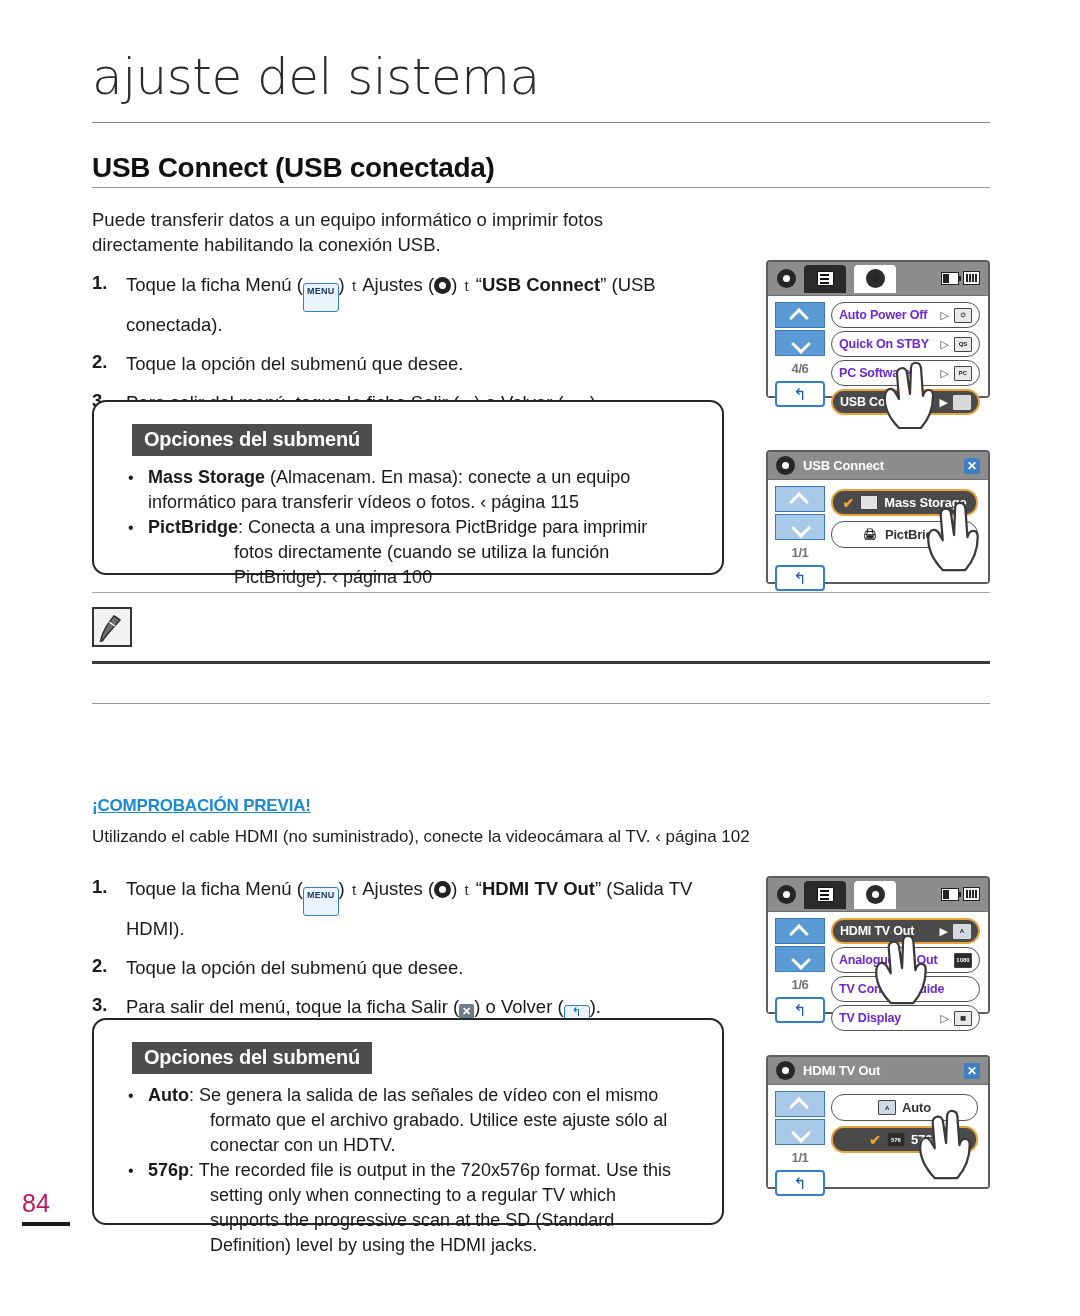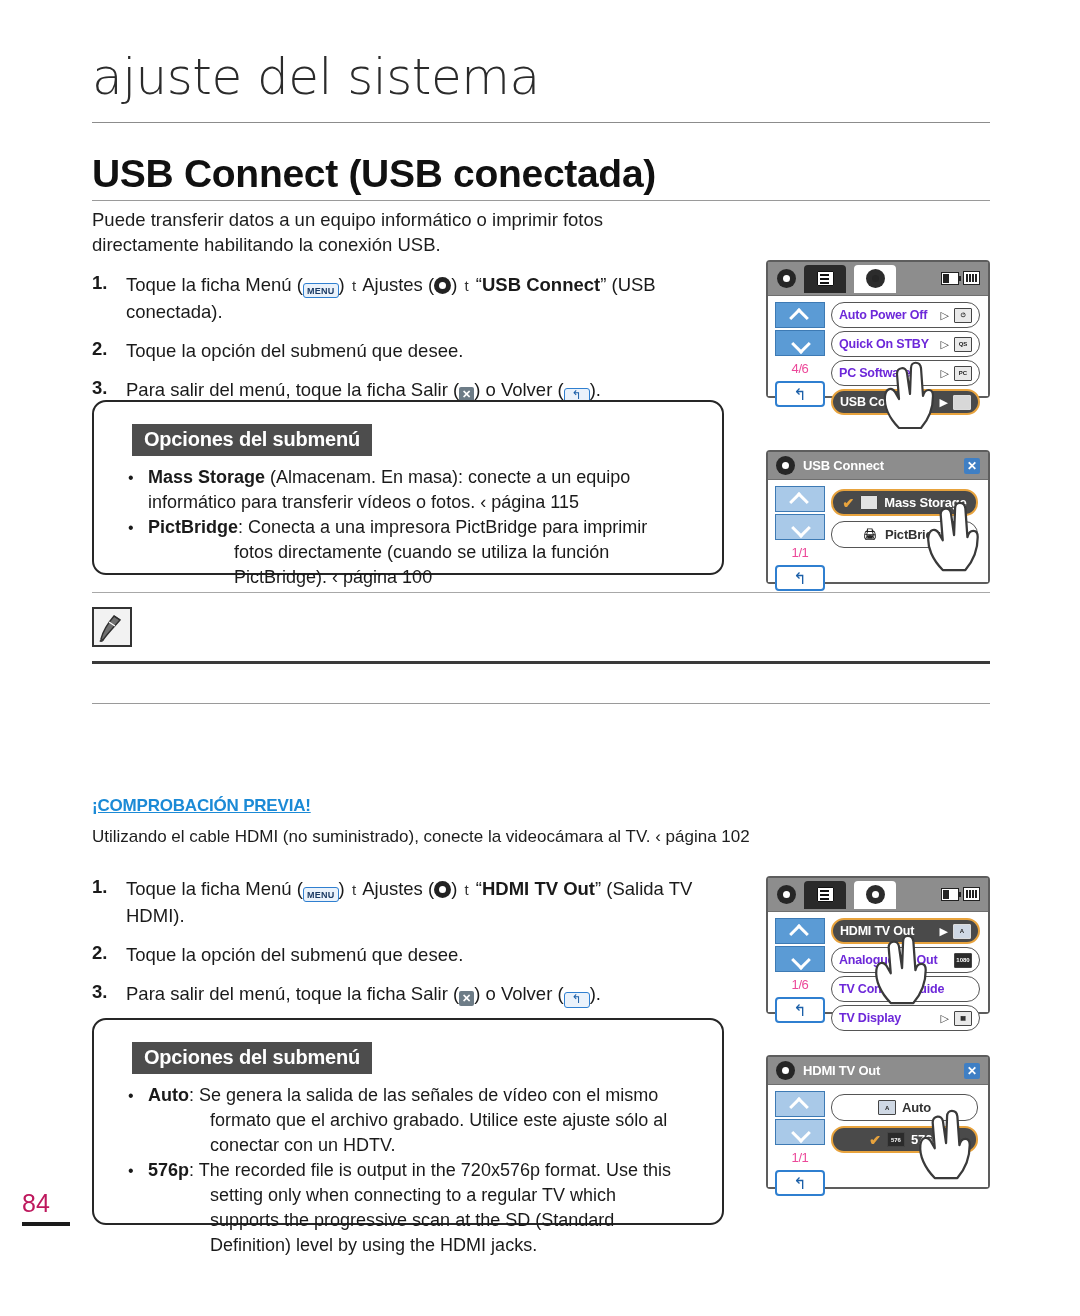--- a/index.html
+++ b/index.html
@@ -27,21 +27,21 @@
     line-height:1.0;
   }
   .rule-head {
     position:absolute; left:92px; top:122px; width:898px; height:1px;
     background:#8c8c8c;
   }
 
   
   .sec-h { position:absolute; left:92px; width:898px; }
   .sec-h .t {
-    font-size:39px; font-weight:bold; letter-spacing:-0.3px; color:#111;
+    font-size:28px; font-weight:bold; letter-spacing:-0.3px; color:#111;
     line-height:1.15;
   }
   .sec-h .ln { margin-top:3px; height:1px; background:#9a9a9a; width:898px; }
 
   .body-p {
     position:absolute; left:92px;
     font-size:18.5px; line-height:25px; color:#1d1d1d; width:620px;
   }
   .body-p.wide { width:900px; }
 
@@ -51,21 +51,21 @@
   .step .num { width:34px; flex:0 0 34px; font-weight:bold; font-size:18.5px; }
   .step .tx { font-size:18.5px; line-height:26px; }
   .b { font-weight:bold; }
 
   
   .chip {
     display:inline-block; vertical-align:-3px;
     border:1.5px solid #2f7fd0; border-radius:3px;
     background:#fff; color:#1b3a63;
     font-size:9px; font-weight:bold; letter-spacing:.3px;
-    padding:1px 3px 0 3px; line-height:12px; height:15px;
+    padding:1px 3px 0 3px; line-height:12px; height:29px;
   }
   .chip-menu { background:#eaf2fb; }
   .gear-ic {
     display:inline-block; width:17px; height:17px; vertical-align:-3px;
     border-radius:50%; background:#222; position:relative;
   }
   .gear-ic::after{
     content:""; position:absolute; left:5px; top:5px; width:7px; height:7px;
     border-radius:50%; background:#fff;
   }
@@ -179,21 +179,21 @@
   }
   .navbtn.pale { background:#a9c9e8; }
   .chev { width:16px; height:9px; position:relative; }
   .chev::before{
     content:""; position:absolute; left:0; top:0; width:11px; height:11px;
     border-left:3px solid #fff; border-top:3px solid #fff;
     transform:rotate(45deg); transform-origin:center;
   }
   .chev.down::before{ transform:rotate(225deg); top:-2px; left:2px; }
   .pageno {
-    width:50px; text-align:center; font-size:13px; font-weight:normal; color:#ec4899;
+    width:50px; text-align:center; font-size:13px; font-weight:bold; color:#737373;
     margin-top:5px; letter-spacing:-0.4px;
   }
   .backbtn {
     width:50px;height:26px;margin-top:5px;border:2px solid #2f7fd0;border-radius:4px;
     background:#fff;color:#1b5fa8;display:flex;align-items:center;justify-content:center;
     font-size:16px;
   }
 
   .rows { position:absolute; left:63px; right:8px; top:6px; }
   .row {

